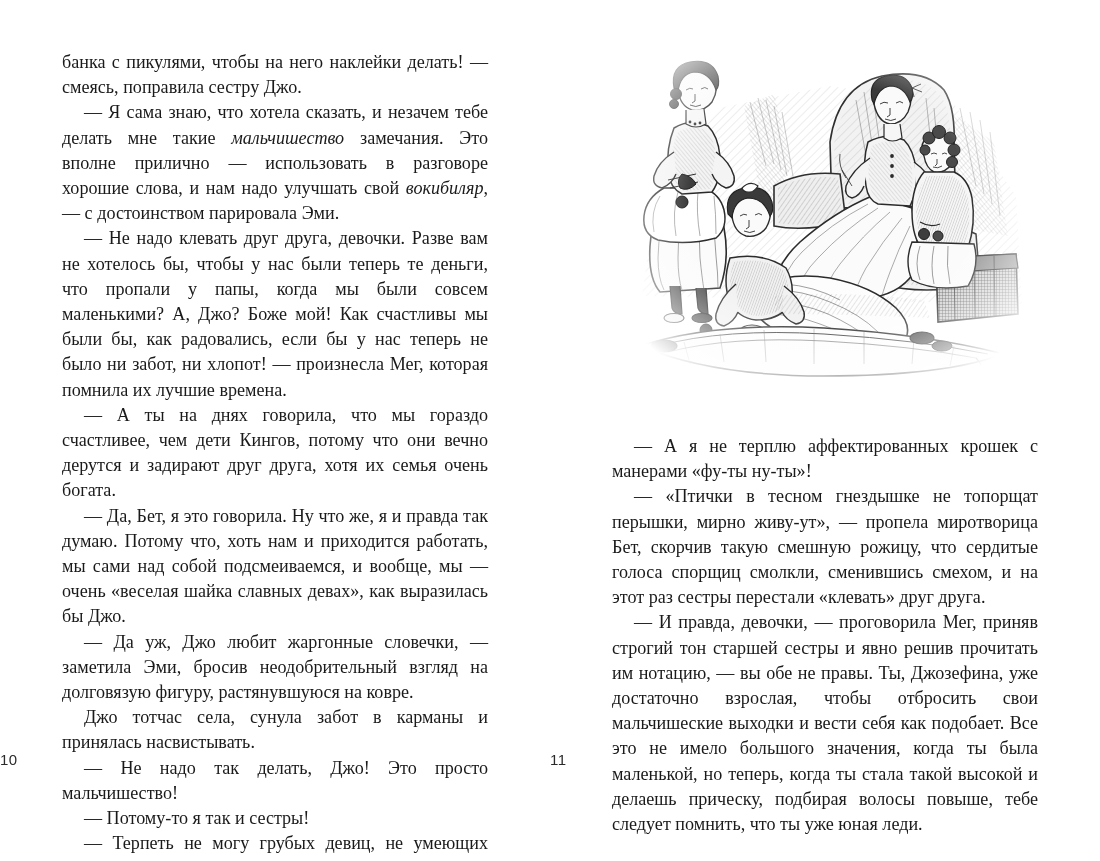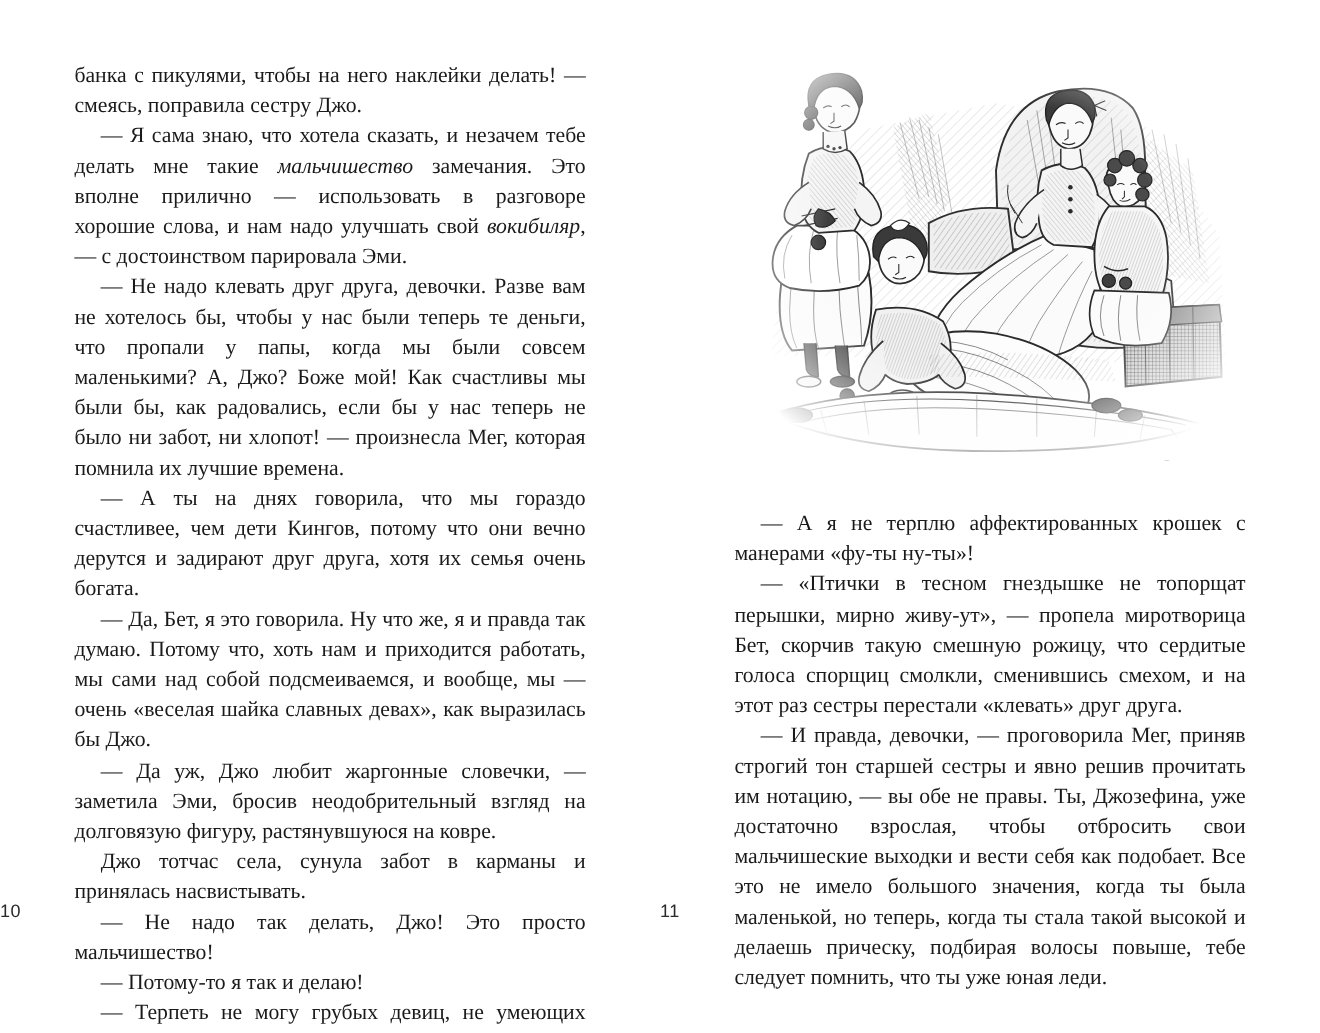--- a/index.html
+++ b/index.html
@@ -66,38 +66,38 @@
 
   
   .illus-wrap {
     width: 410px;
     height: 338px;
     margin: -4px 0 0 12px;
     position: relative;
   }
   .illus-wrap svg { display: block; width: 100%; height: 100%; }
 
-  .rcol-text { margin-top: 40px; }
+  .rcol-text { margin-top: 50px; }
 </style>
 </head>
 <body>
 
 <div class="spread">
 
   <div class="page page-left">
     <div class="textblock" id="left-text">
         <p class="noindent">банка с пикулями, чтобы на него наклейки делать! — смеясь, поправила сестру Джо.</p>
         <p>— Я сама знаю, что хотела сказать, и незачем тебе делать мне такие <i>мальчишество</i> замечания. Это вполне прилично — использовать в разговоре хорошие слова, и нам надо улучшать свой <i>вокибиляр</i>, — с достоинством парировала Эми.</p>
         <p>— Не надо клевать друг друга, девочки. Разве вам не хотелось бы, чтобы у нас были теперь те деньги, что пропали у папы, когда мы были совсем маленькими? А, Джо? Боже мой! Как счастливы мы были бы, как радовались, если бы у нас теперь не было ни забот, ни хлопот! — произнесла Мег, которая помнила их лучшие времена.</p>
         <p>— А ты на днях говорила, что мы гораздо счастливее, чем дети Кингов, потому что они вечно дерутся и задирают друг друга, хотя их семья очень богата.</p>
         <p>— Да, Бет, я это говорила. Ну что же, я и правда так думаю. Потому что, хоть нам и приходится работать, мы сами над собой подсмеиваемся, и вообще, мы — очень «веселая шайка славных девах», как выразилась бы Джо.</p>
         <p>— Да уж, Джо любит жаргонные словечки, — заметила Эми, бросив неодобрительный взгляд на долговязую фигуру, растянувшуюся на ковре.</p>
         <p>Джо тотчас села, сунула забот в карманы и принялась насвистывать.</p>
         <p>— Не надо так делать, Джо! Это просто мальчишество!</p>
-        <p>— Потому-то я так и делаю!</p>
+        <p>— Потому-то я так и сестры!</p>
         <p>— Терпеть не могу грубых девиц, не умеющих вести себя, как подобает юной леди.</p>
       </div>
     <div class="folio">10</div>
   </div>
 
   <div class="page page-right">
 
     <div class="illus-wrap">
       <svg viewBox="0 0 410 338" xmlns="http://www.w3.org/2000/svg">
         <defs>

